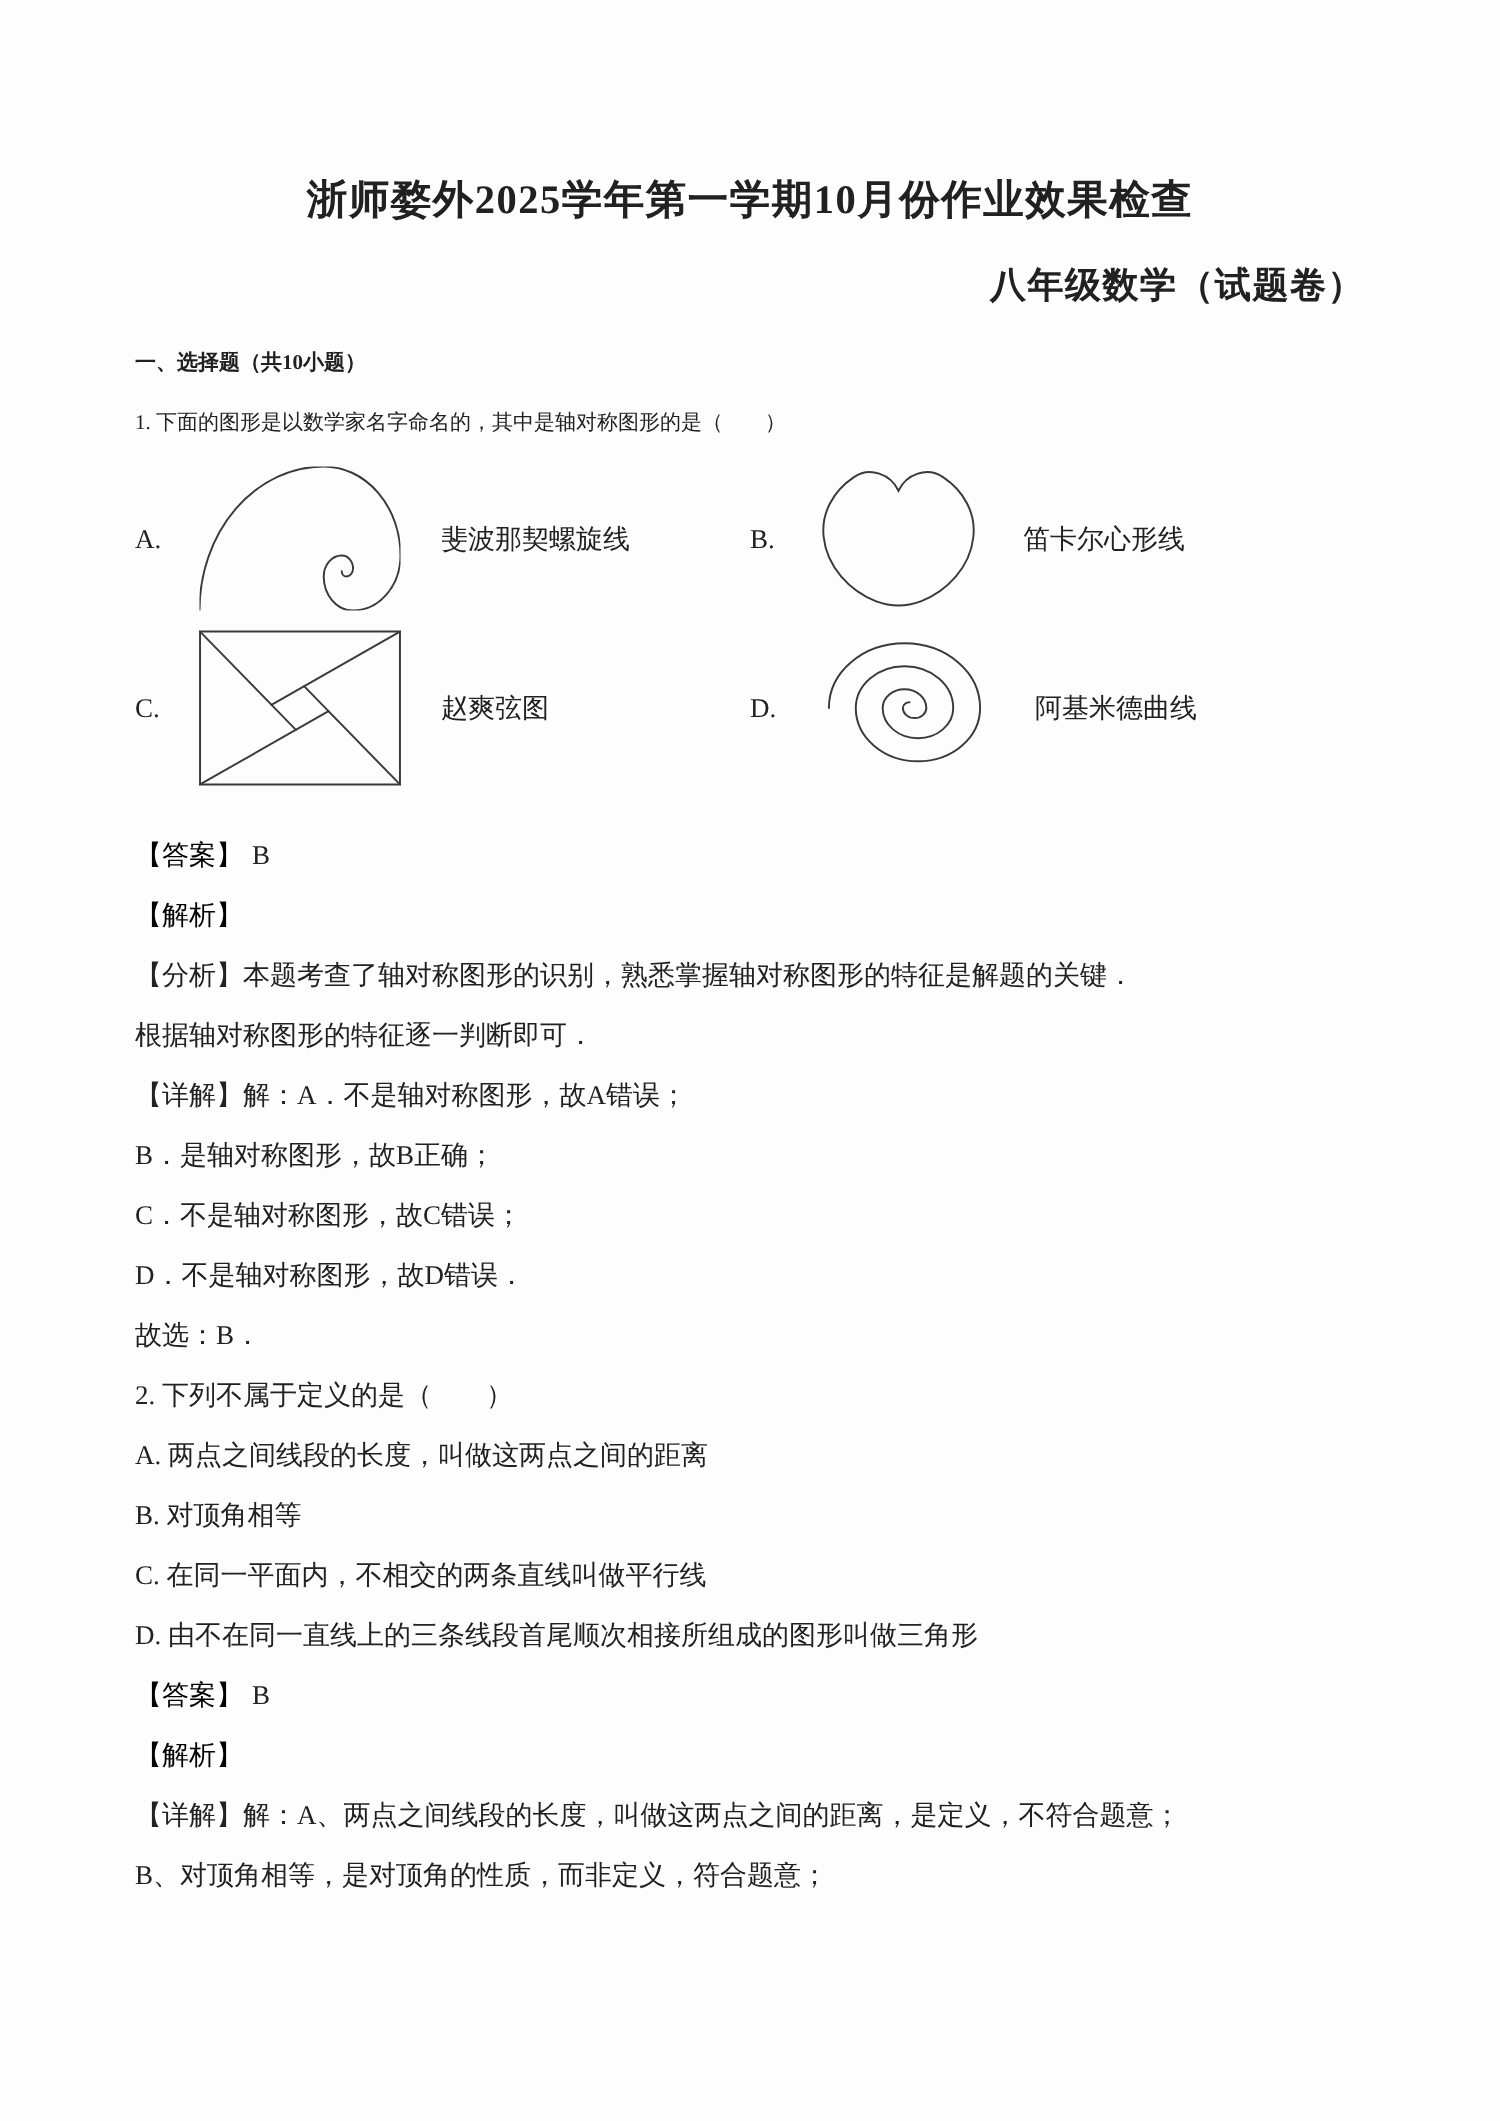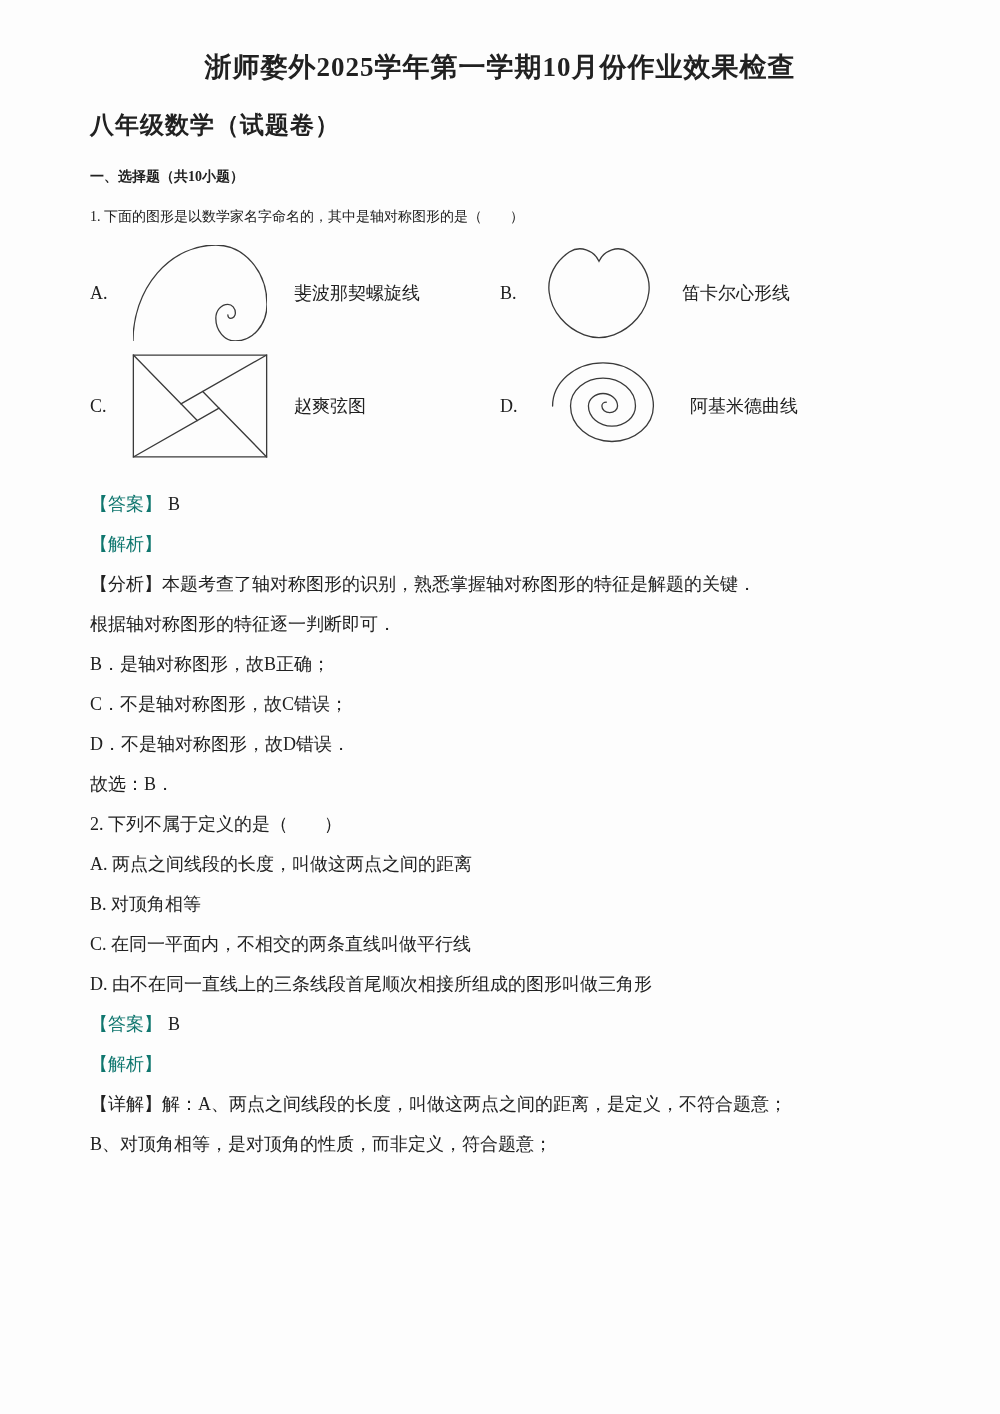--- a/index.html
+++ b/index.html
@@ -8,33 +8,33 @@
     font-family:"Liberation Serif","DejaVu Serif",serif;
     color:#212121;
   }
   .page {
     position:relative;
     width:1000px; height:1414px;
     margin:0 auto;
     background:#fdfdfd;
     overflow:hidden;
   }
-  .content { padding:50px 90px 0 90px; }
+  .content { padding:116px 90px 0 90px; }
 
   .doc-title {
     margin:0;
     text-align:center;
     font-size:27px;
     font-weight:bold;
     letter-spacing:1px;
     line-height:34px;
   }
   .doc-subtitle {
     margin:26px 0 0 0;
-    text-align:left;
+    text-align:right;
     font-size:24px;
     font-weight:bold;
     letter-spacing:1px;
     line-height:30px;
   }
   .section-heading {
     margin:24px 0 0 0;
     font-size:14px;
     font-weight:bold;
     line-height:26px;
@@ -86,21 +86,21 @@
   }
 
   
   .lines { margin-top:26px; }
   .line {
     margin:0;
     font-size:18px;
     line-height:40px;
     white-space:nowrap;
   }
-  .tag-blue { color:#0f766e; }
+  .tag-blue { color:#000000; }
   .answer-value { margin-left:6px; }
 </style>
 </head>
 <body>
 
 <div class="page">
   <div class="content">
 
     <h1 class="doc-title">浙师婺外2025学年第一学期10月份作业效果检查</h1>
     <h2 class="doc-subtitle">八年级数学（试题卷）</h2>
@@ -154,20 +154,21 @@
         </span>
         <span class="fig-caption">阿基米德曲线</span>
       </div>
     </div>
 
     <div class="lines">
       <p class="line"><span class="tag-blue">【答案】</span><span class="answer-value">B</span></p>
       <p class="line"><span class="tag-blue">【解析】</span></p>
       <p class="line">【分析】本题考查了轴对称图形的识别，熟悉掌握轴对称图形的特征是解题的关键．</p>
       <p class="line">根据轴对称图形的特征逐一判断即可．</p>
+      <p class="line">【详解】解：A．不是轴对称图形，故A错误；</p>
       <p class="line">B．是轴对称图形，故B正确；</p>
       <p class="line">C．不是轴对称图形，故C错误；</p>
       <p class="line">D．不是轴对称图形，故D错误．</p>
       <p class="line">故选：B．</p>
 
       <p class="line">2. 下列不属于定义的是（　　）</p>
       <p class="line">A. 两点之间线段的长度，叫做这两点之间的距离</p>
       <p class="line">B. 对顶角相等</p>
       <p class="line">C. 在同一平面内，不相交的两条直线叫做平行线</p>
       <p class="line">D. 由不在同一直线上的三条线段首尾顺次相接所组成的图形叫做三角形</p>

